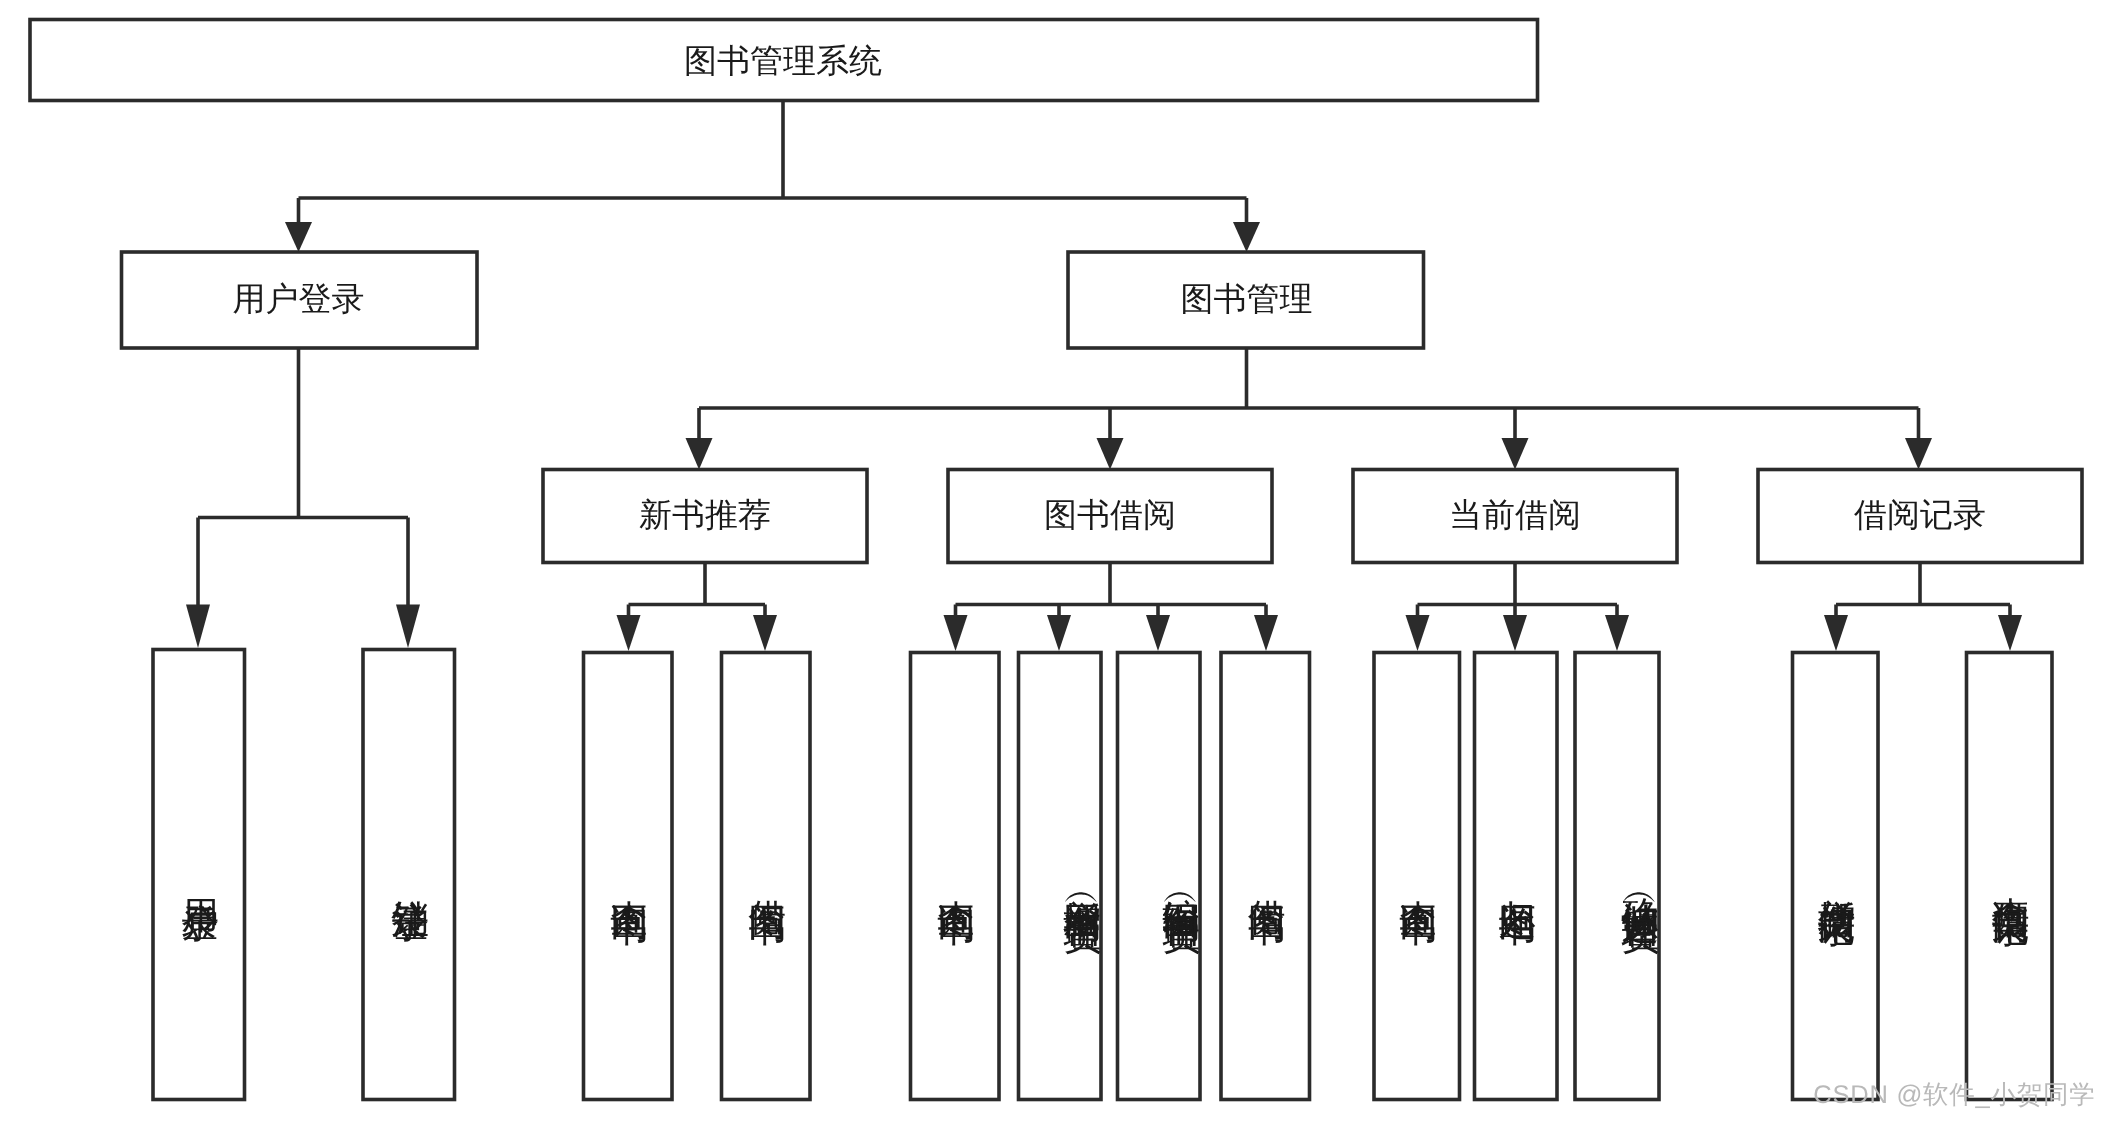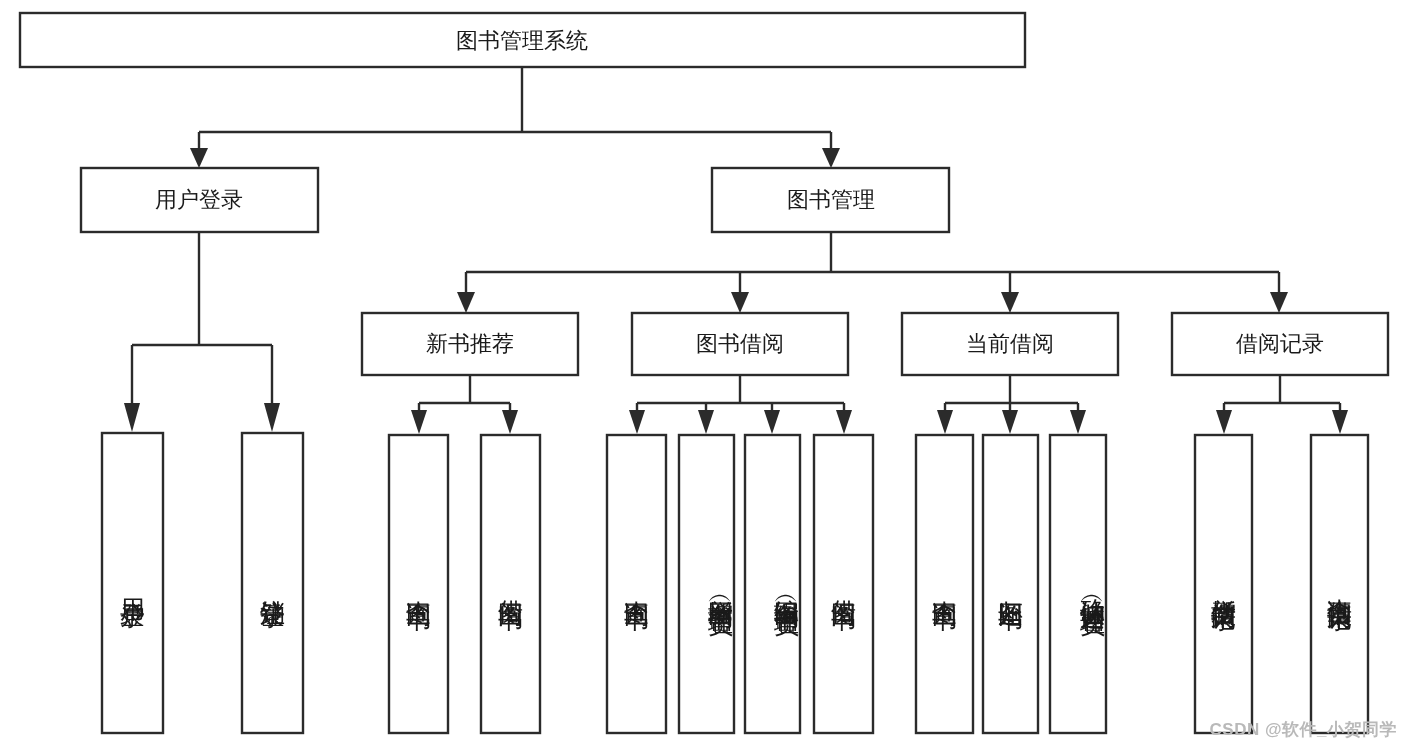--- a/index.html
+++ b/index.html
@@ -66,21 +66,20 @@
   }
   .watermark {
     position: absolute;
     right: 8px;
     bottom: 6px;
     font-family: "Liberation Sans", "DejaVu Sans", sans-serif;
     font-size: 17px;
     color: #b9b9b9;
     letter-spacing: 0.5px;
     white-space: nowrap;
-    font-weight: bold;
   }
 </style>
 </head>
 <body>
 
 <div id="diagram-root">
 
   <svg class="diagram-canvas" viewBox="0 0 1405 747">
 
     <g>

